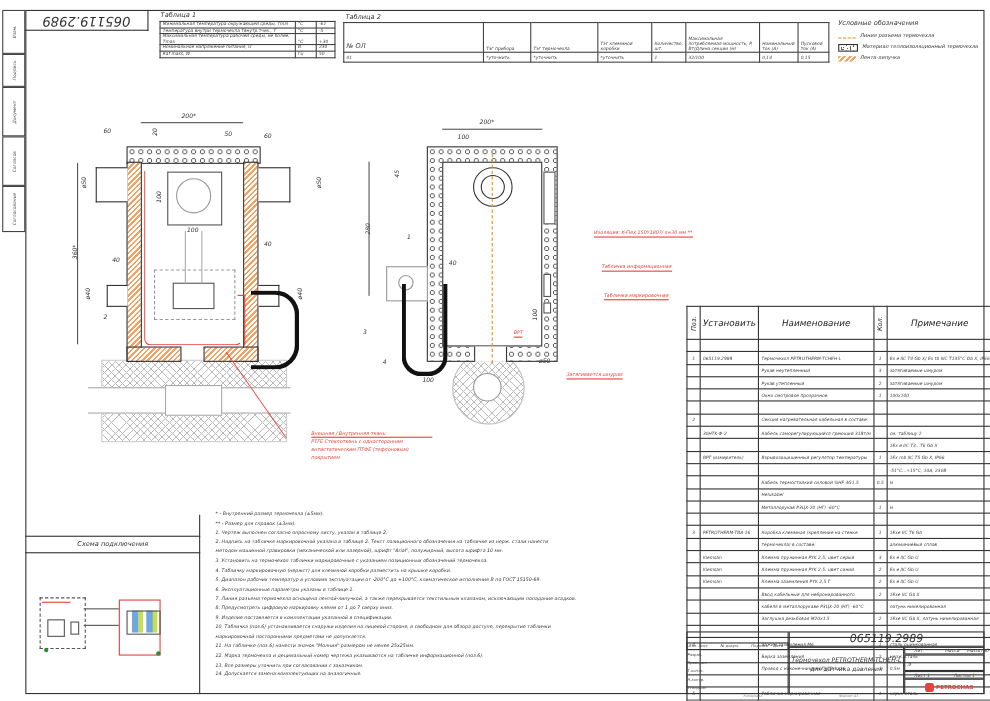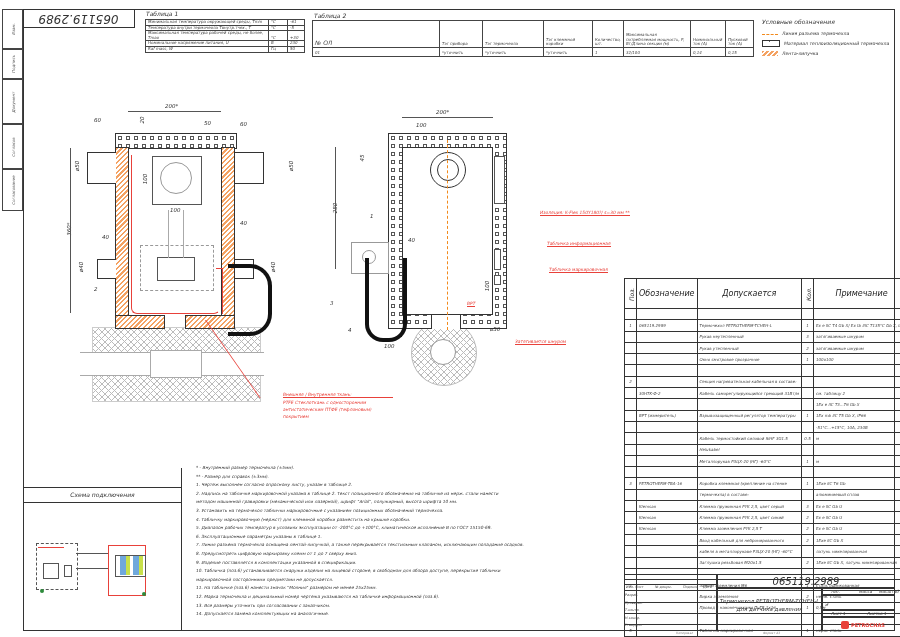--- a/index.html
+++ b/index.html
@@ -267,22 +267,22 @@
     <div>12. Марка термочехла и децимальный номер чертежа указываются на табличке информационной (поз.6).</div>
   <div>13. Все размеры уточнить при согласовании с заказчиком.</div>
     <div>14. Допускается замена комплектующих на аналогичные.</div>
 </div>
 
 <div class="spec">
   <table>
     <tbody>
         <tr class="hdr">
       <td style="width:8px;writing-mode:vertical-rl;transform:rotate(180deg);font-size:6px">Поз.</td>
-      <td style="width:52px">Обозначение</td>
-      <td style="width:118px">Допускается</td>
+      <td style="width:52px">Установить</td>
+      <td style="width:118px">Наименование</td>
       <td style="width:6px;writing-mode:vertical-rl;transform:rotate(180deg);font-size:6px">Кол.</td>
       <td style="width:70px">Примечание</td>
     </tr>
     </tbody>
       <tbody id="spec-body">
         <tr>
           <td style="text-align: center;"></td>
           <td></td>
           <td></td>
           <td style="text-align: center;"></td>

